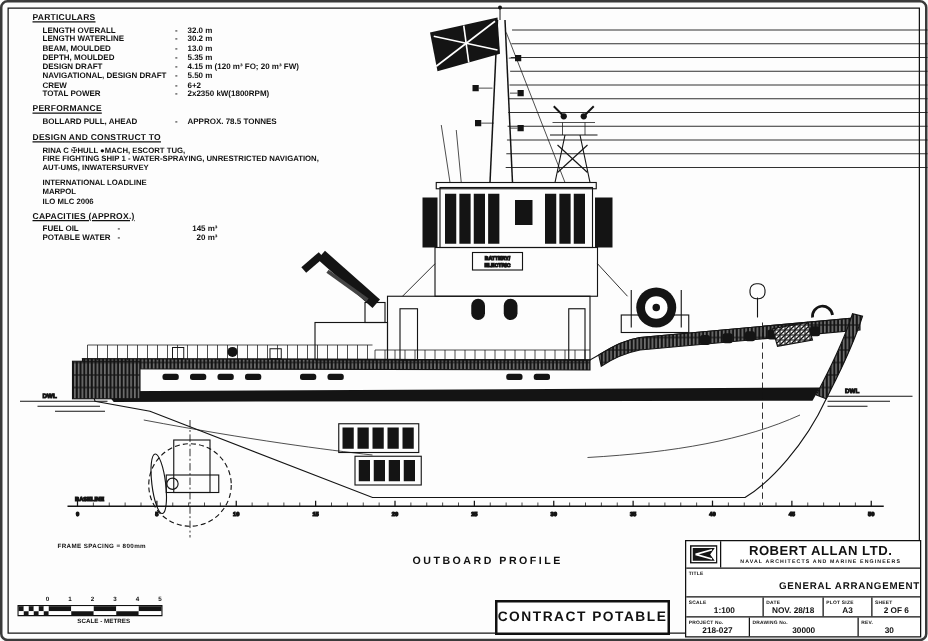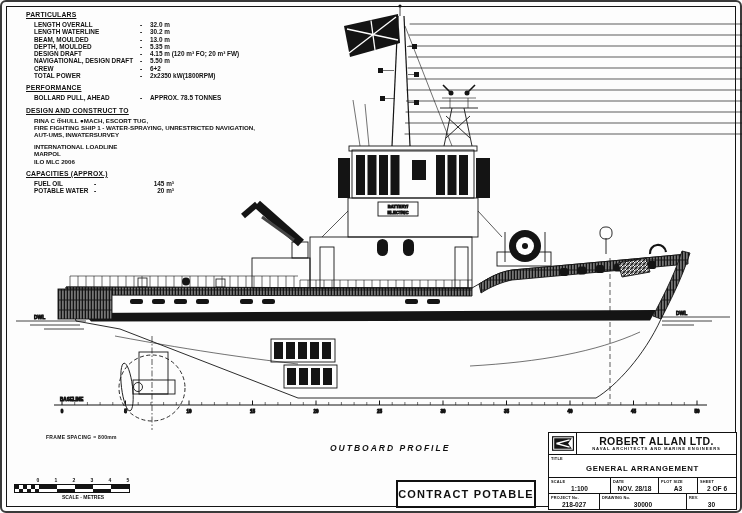--- a/index.html
+++ b/index.html
@@ -19,21 +19,21 @@
   .p-label{width:106px;flex:none;}
   .p-sep{width:10px;flex:none;text-align:left;}
   .p-val{flex:1;white-space:nowrap;}
   .cap-row .p-label{width:60px;}
   .cap-row .p-sep{width:44px;}
   .cap-row .p-val{flex:none;width:36px;text-align:right;}
   .dc-line{font-size:6.2px;font-weight:bold;line-height:7.2px;margin-left:8px;white-space:nowrap;}
 
   
   svg text{font-family:"Liberation Sans","DejaVu Sans",sans-serif;fill:#111;}
-  .caption{position:absolute;left:330px;top:443px;font-size:8.5px;font-weight:bold;letter-spacing:2px;font-style:italic;}
+  .caption{position:absolute;left:330px;top:443px;font-size:8.5px;font-weight:bold;letter-spacing:2px;}
   .frame-note{position:absolute;left:46px;top:434px;font-size:5px;font-weight:bold;letter-spacing:.3px;}
 
   
   .scalebar{position:absolute;left:14px;top:477px;width:130px;height:30px;}
   .sb-num{position:absolute;top:0;font-size:5px;font-weight:bold;transform:translateX(-50%);}
   .sb-bar{position:absolute;left:0;top:7px;width:114px;border:0.8px solid #111;}
   .sb-row{display:flex;height:3.5px;}
   .sb-cell{height:100%;flex:none;}
   .sb-caption{position:absolute;left:24px;top:17px;width:90px;text-align:center;font-size:5px;font-weight:bold;}
 
@@ -49,21 +49,21 @@
   .tb-co{flex:1;text-align:center;line-height:1;}
   .tb-co .nm{font-size:10.5px;font-weight:bold;letter-spacing:.4px;}
   .tb-co .tg{font-size:4.2px;letter-spacing:.9px;margin-top:1px;}
   .tb-r2{height:22px;border-top:1.2px solid #111;position:relative;}
   .tb-r3{height:15px;border-top:1.2px solid #111;display:flex;}
   .tb-r4{height:14.5px;border-top:1.2px solid #111;display:flex;}
   .tb-lab{position:absolute;left:2px;top:1px;font-size:3.9px;letter-spacing:.2px;}
   .tb-val{position:absolute;left:0;right:0;bottom:1px;text-align:center;font-size:6.6px;white-space:nowrap;}
   .tb-cell{position:relative;height:100%;border-right:1.2px solid #111;flex:none;}
   .tb-cell:last-child{border-right:none;}
-  .tb-title-val{position:absolute;left:0;right:0;top:9px;text-align:center;font-size:7.8px;letter-spacing:.6px;}
+  .tb-title-val{position:absolute;left:0;right:0;top:9px;text-align:right;font-size:7.8px;letter-spacing:.6px;}
 </style>
 </head>
 <body>
 
 <div class="frame"></div>
 <div class="sheet-border"></div>
 
 <div class="notes">
   <div class="sec">
     <div class="p-head">PARTICULARS</div>

